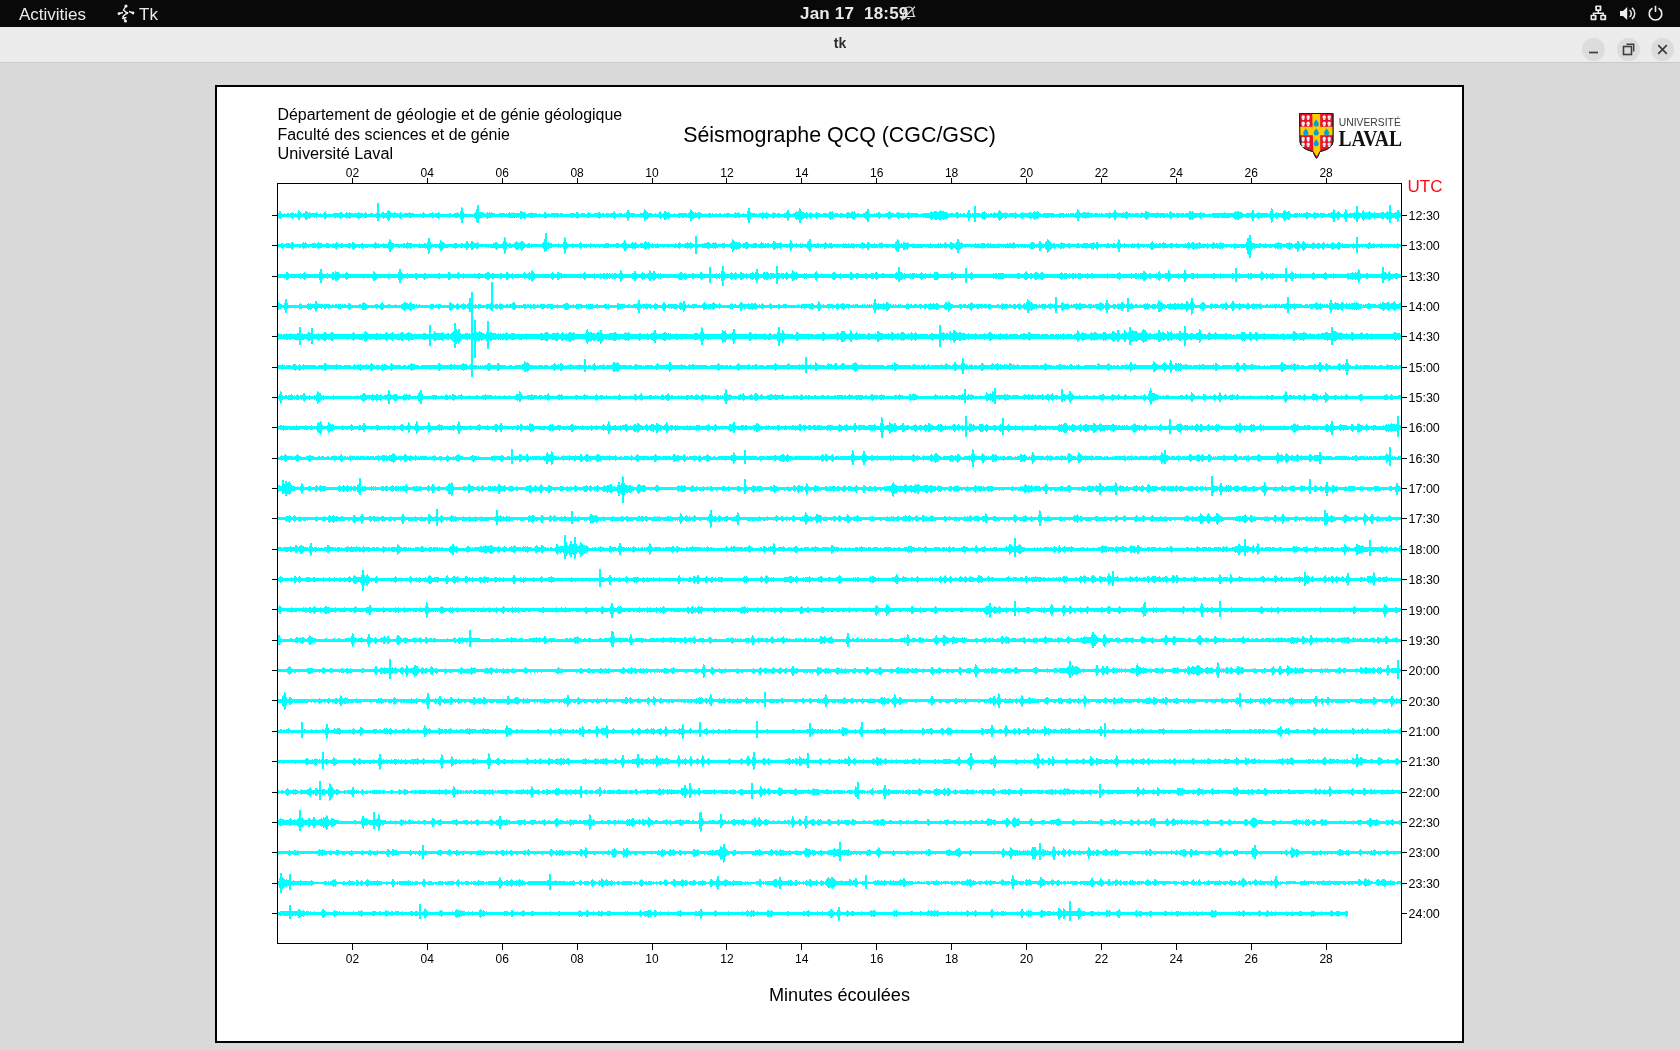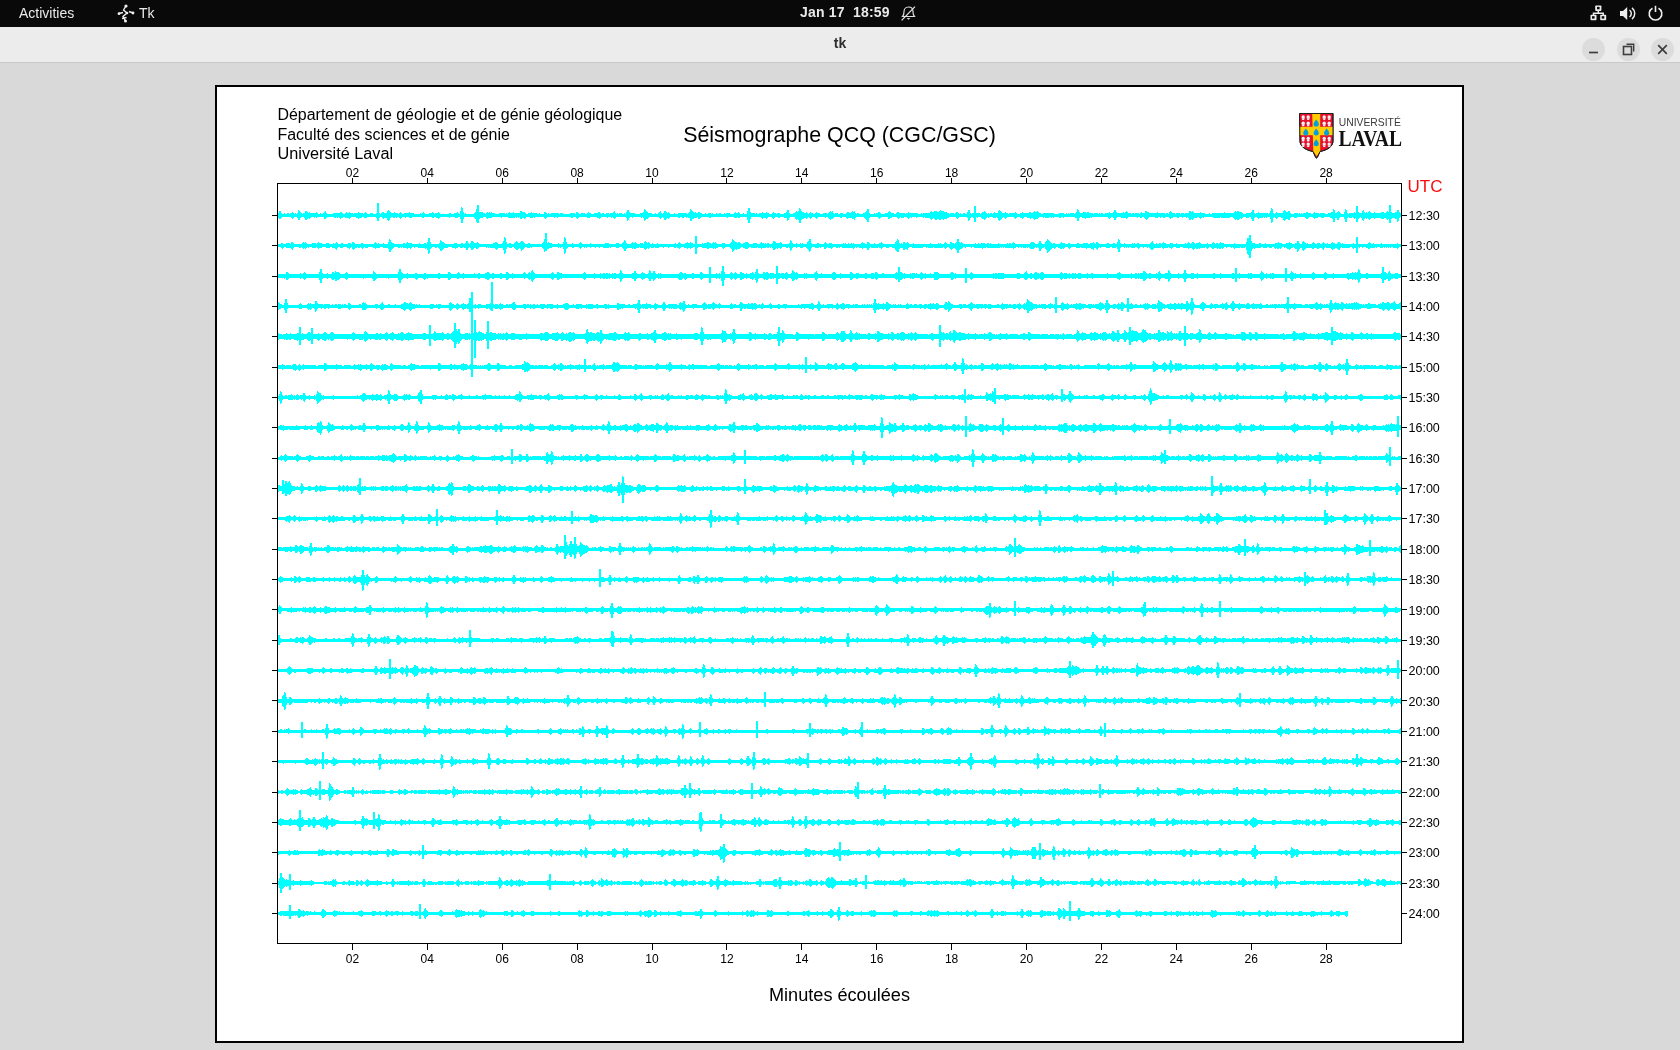--- a/index.html
+++ b/index.html
@@ -167,21 +167,21 @@
       <circle cx="1324.2" cy="144.10000000000002" r="1.7" fill="#f2f2f2"></circle>
       <path d="M1322.7 145.5 h3 l-0.6 1.6 h-1.8 Z" fill="#f2f2f2"></path>
     </g>
     <g>
       <circle cx="1329.2" cy="144.10000000000002" r="1.7" fill="#f2f2f2"></circle>
       <path d="M1327.7 145.5 h3 l-0.6 1.6 h-1.8 Z" fill="#f2f2f2"></path>
     </g>
 <text x="1338.8" y="125.6" font-family="Liberation Sans, sans-serif" font-size="11px" fill="#3a3a3a" textLength="62" lengthAdjust="spacingAndGlyphs">UNIVERSITÉ</text>
 <text x="1338.5" y="145.8" font-family="Liberation Serif, serif" font-size="23px" font-weight="bold" fill="#111" textLength="63.5" lengthAdjust="spacingAndGlyphs">LAVAL</text>
 </svg>
-<div style="position:absolute;left:0;top:0;width:1680px;height:27px;background:#090909;color:#e9e9e9;font-family:'Liberation Sans',sans-serif;font-size:14px">
+<div style="position:absolute;left:0;top:0;width:1680px;height:27px;background:#090909;color:#e9e9e9;font-family:'Liberation Sans',sans-serif;font-size:17px">
 <span style="position:absolute;left:19px;top:4.5px">Activities</span>
 <svg style="position:absolute;left:116px;top:4px" width="20" height="19" viewBox="0 0 20 19">
 <g stroke="#efefef" stroke-width="1.4" fill="none">
 <path d="M10 2 L7.5 6 L11 9 L7 12.5 L9.5 17"></path>
 <path d="M3 9.5 L7 8.5 M13 7.5 L17 9 M6 14.5 L10.5 13.5"></path>
 </g>
 <g fill="#efefef">
         <circle cx="10" cy="2" r="1.6"></circle>
         <circle cx="3" cy="9.7" r="1.4"></circle>
         <circle cx="17" cy="9" r="1.4"></circle>

